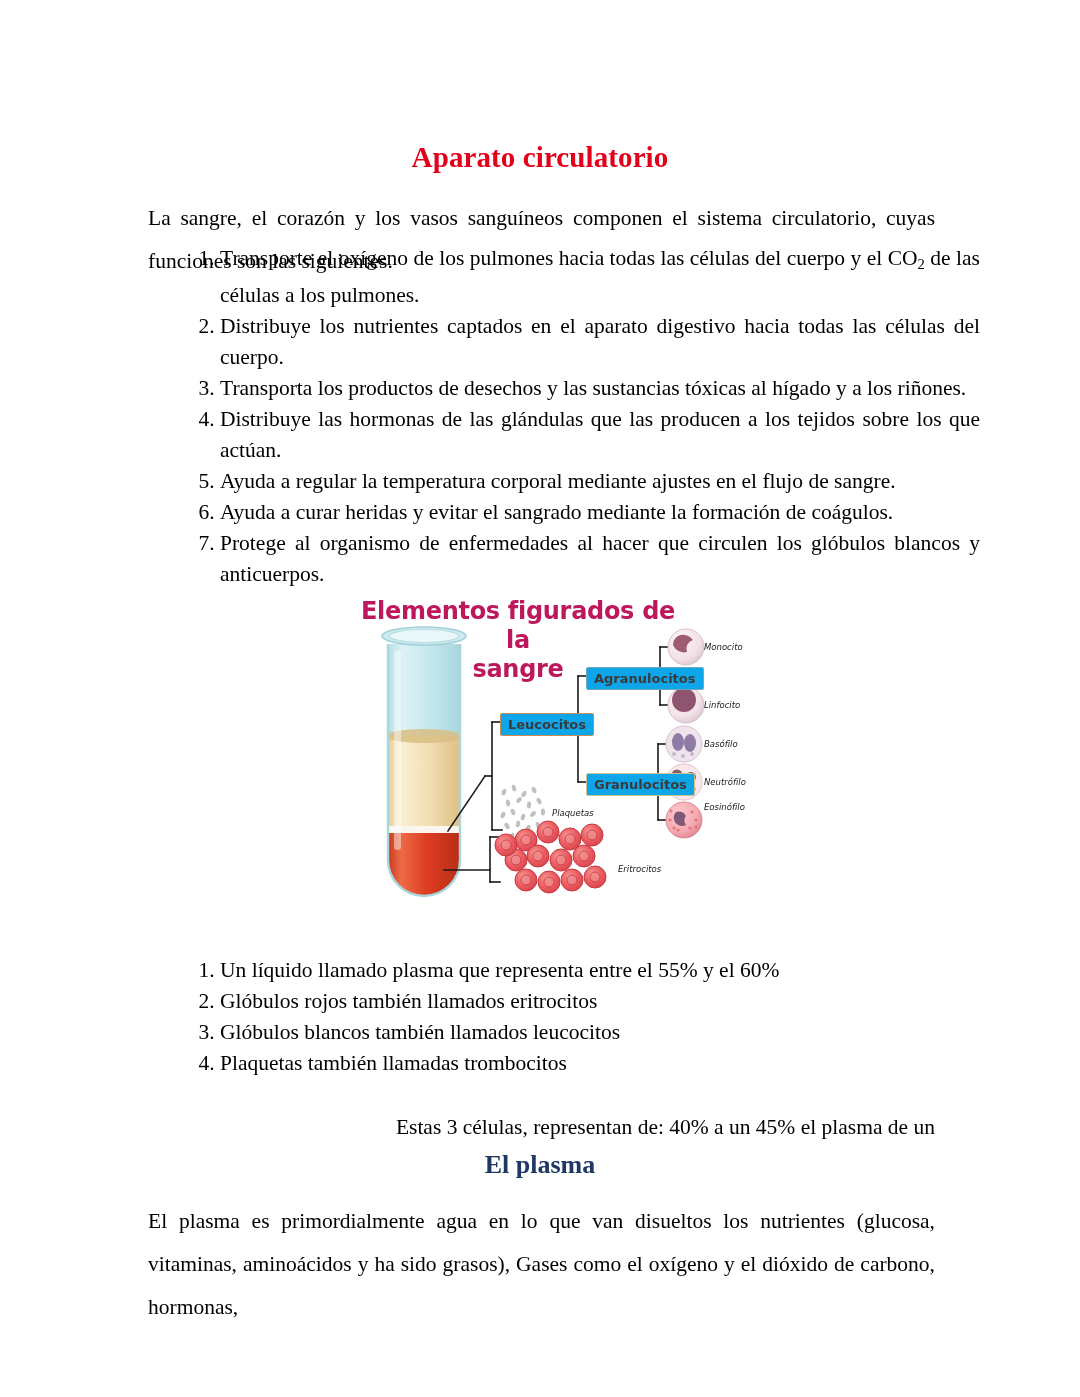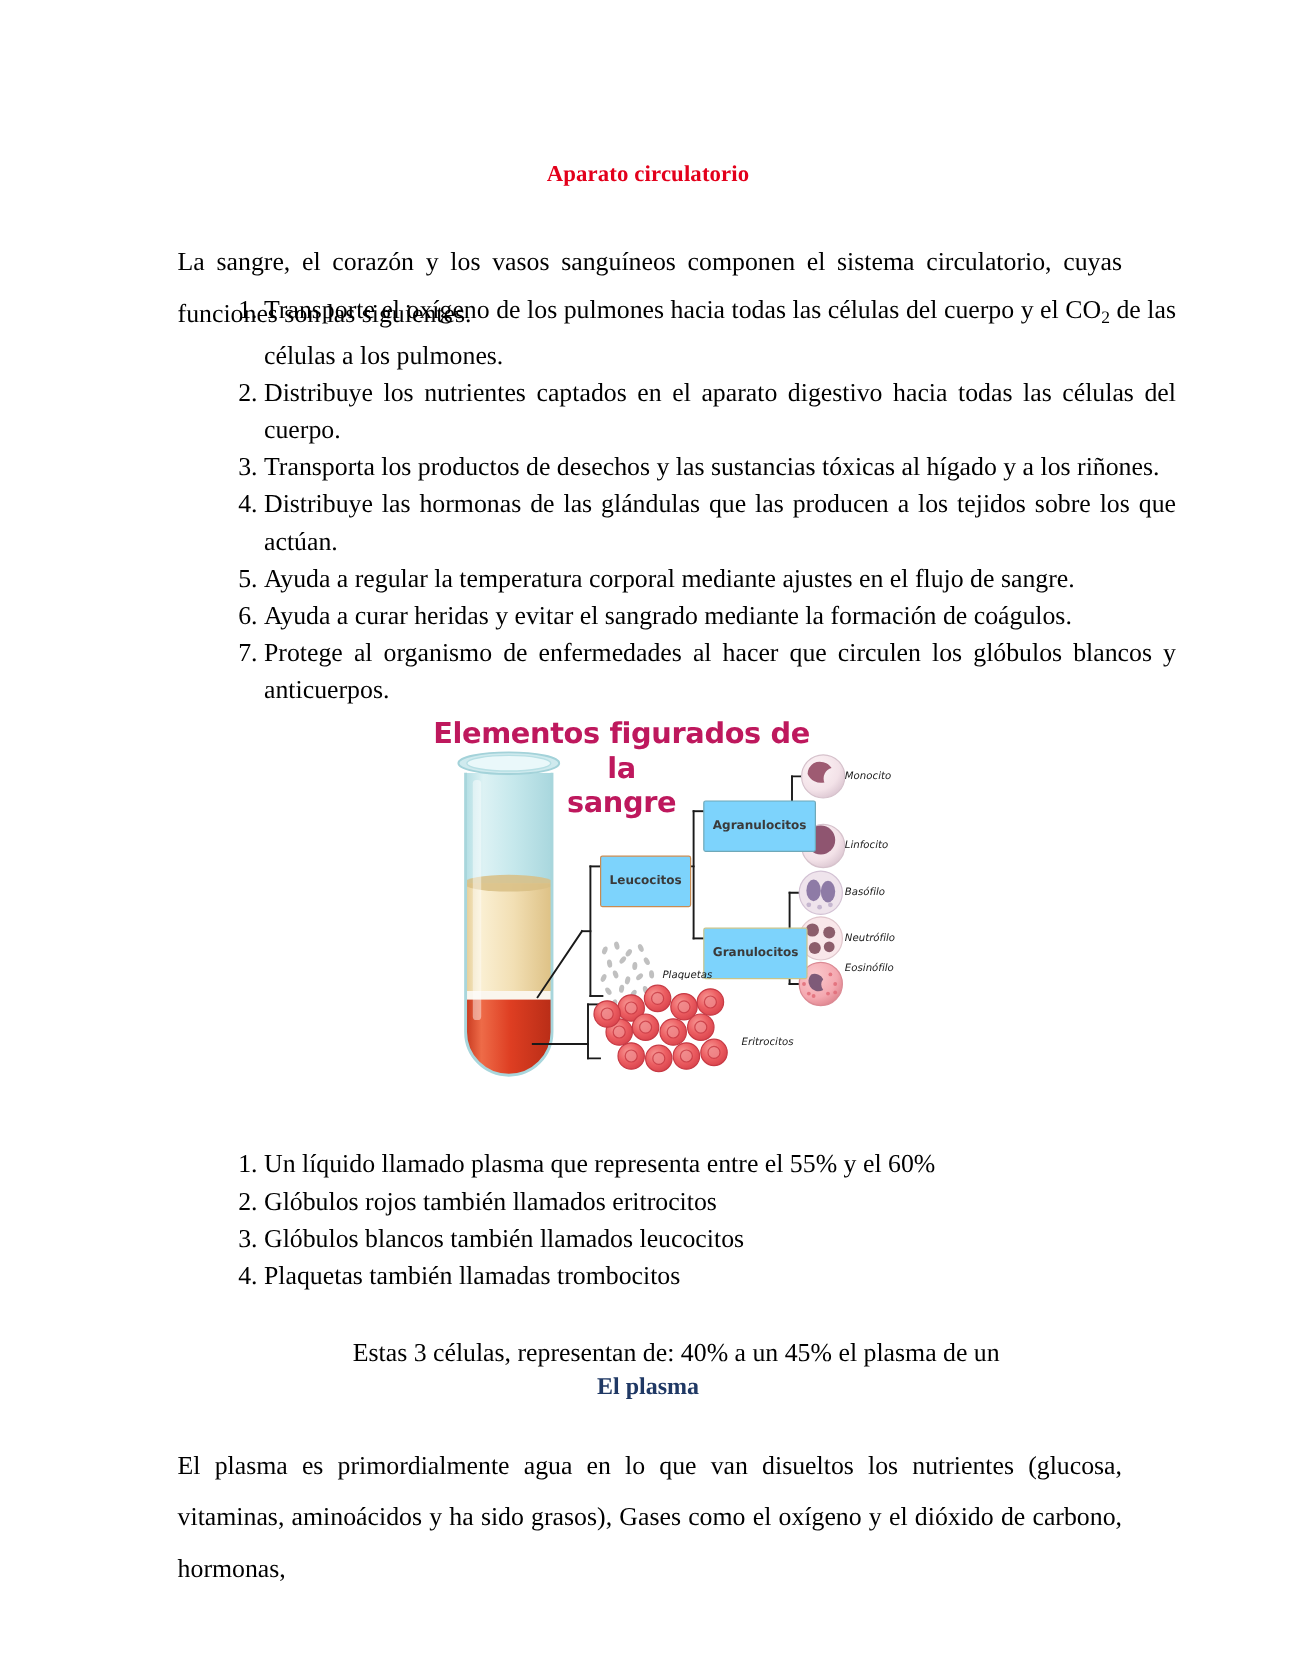--- a/index.html
+++ b/index.html
@@ -21,47 +21,47 @@
     inset: 0;
     padding: 0;
   }
 
   
   .doc-title {
     position: absolute;
     left: 0; right: 0;
     top: 122px;
     text-align: center;
-    font-size: 19px;
+    font-size: 29px;
     font-weight: bold;
     color: #E3001B;
     letter-spacing: .1px;
   }
   .section-title {
     position: absolute;
     left: 0; right: 0;
     top: 1128px;
     text-align: center;
-    font-size: 20px;
+    font-size: 26px;
     font-weight: bold;
     color: #1F3864;
   }
 
   
   .para {
     position: absolute;
     left: 148px;
     width: 787px;
     font-size: 21.5px;
     line-height: 43px;
     text-align: justify;
     text-justify: inter-word;
   }
   .para.intro { top: 175px; }
-  .para.estas { top: 1084px; text-align: center; margin-left: 22px; }
+  .para.estas { top: 1084px; text-align: right; }
   .para.plasma-text { top: 1178px; }
 
   
   ol.doc-list {
     position: absolute;
     left: 176px;
     width: 760px;
     margin: 0;
     padding: 0 0 0 44px;
     list-style-position: outside;
@@ -110,26 +110,26 @@
     font-family: "DejaVu Sans", "Liberation Sans", sans-serif;
     font-style: italic;
     font-size: 8.5px;
     color: #1a1a1a;
     white-space: nowrap;
   }
   .fig-box {
     position: absolute;
     font-family: "DejaVu Sans", "Liberation Sans", sans-serif;
     font-weight: bold;
-    font-size: 10px;
+    font-size: 13px;
     color: #3a3a3a;
-    background: #7dd3fc;
+    background: #0ea5e9;
     border: 1.2px solid #C98B52;
     border-radius: 2px;
-    padding: 15px 7px;
+    padding: 3px 7px;
     white-space: nowrap;
   }
   .fig-box.blue   { border-color: #6FA8B8; }
   .fig-box.olive  { border-color: #C8C48A; text-align: center; }
 </style>
 </head>
 <body>
 
 <div class="page">
 

